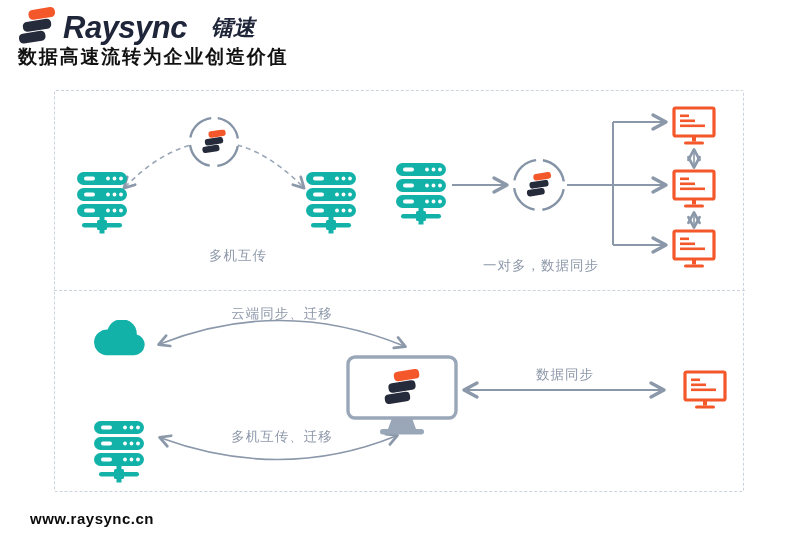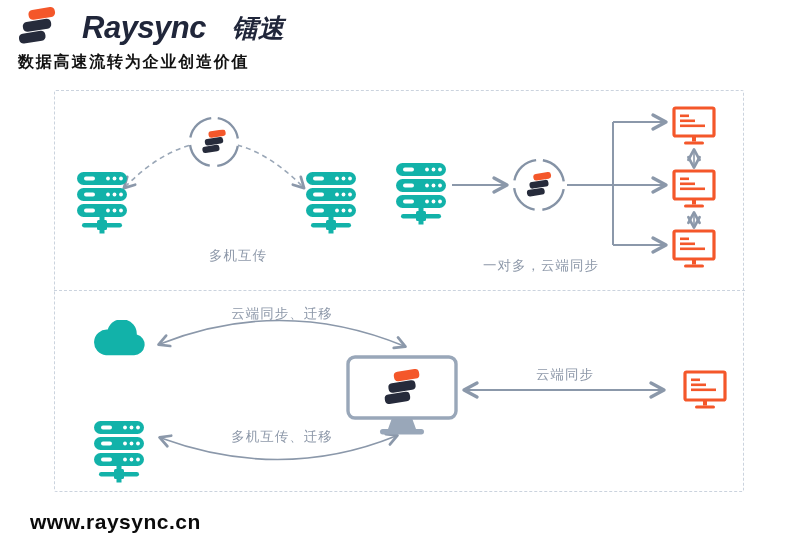--- a/index.html
+++ b/index.html
@@ -1,40 +1,40 @@
 <!DOCTYPE html>
 <html><head>
 <meta charset="utf-8">
 <style>
   html,body{margin:0;padding:0;background:#fff;}
   .page{position:relative;width:800px;height:550px;background:#ffffff;overflow:hidden;
         font-family:"Liberation Sans","DejaVu Sans",sans-serif;}
 
   
-  .brand-row{position:absolute;left:16px;top:7px;display:flex;align-items:center;gap:24px;}
+  .brand-row{position:absolute;left:16px;top:7px;display:flex;align-items:center;gap:5px;}
   .brand-en{font-size:31px;font-weight:800;font-style:italic;color:#20263A;letter-spacing:-0.5px;}
-  .brand-cn{font-size:26px;font-weight:800;font-style:italic;color:#20263A;margin-left:2px;}
-  .tagline{position:absolute;left:18px;top:52px;font-size:16px;font-weight:700;color:#121212;letter-spacing:1.8px;}
+  .brand-cn{font-size:22px;font-weight:800;font-style:italic;color:#20263A;margin-left:19px;}
+  .tagline{position:absolute;left:18px;top:44px;font-size:19px;font-weight:700;color:#121212;letter-spacing:1.8px;}
 
   
   .panel-outer{position:absolute;left:54px;top:90px;width:688px;height:400px;
                border:1.5px dashed #CBD3DE;border-radius:2px;}
   .panel-divider{position:absolute;left:54px;top:290px;width:691px;height:0;
                border-top:1.5px dashed #CBD3DE;}
 
   
   .connectors{position:absolute;left:0;top:0;z-index:1;}
 
   
   .icon{position:absolute;z-index:2;line-height:0;}
 
   
   .label{position:absolute;z-index:3;color:#8D98A9;font-size:13.5px;letter-spacing:1px;text-align:center;}
 
-  .footer-url{position:absolute;left:30px;top:510px;font-size:21px;font-weight:800;color:#0b0b0b;letter-spacing:0.5px;}
+  .footer-url{position:absolute;left:30px;top:510px;font-size:15px;font-weight:800;color:#0b0b0b;letter-spacing:0.5px;}
 </style>
 </head>
 <body>
 
 <div class="page">
 
   <svg width="0" height="0" style="position:absolute" aria-hidden="true">
     <defs>
       <symbol id="rs-mark" viewBox="0 0 44 40">
         <rect x="13" y="1.5" width="28" height="10.5" rx="4.5" fill="#F4572A" transform="rotate(-9 27 6.7)"></rect>
@@ -192,19 +192,19 @@
       <use href="#rs-mark" x="36" y="14" width="40" height="36.4"></use>
     </svg>
   </div>
   <div class="icon" style="left:683px;top:370px">
     <svg width="44" height="42">
         <use href="#rs-monitor"></use>
       </svg>
   </div>
 
   <div class="label" style="left:168px;top:247px;width:140px">多机互传</div>
-  <div class="label" style="left:471px;top:257px;width:140px">一对多，云端同步</div>
+  <div class="label" style="left:471px;top:257px;width:140px">一对多，数据同步</div>
   <div class="label" style="left:207px;top:305px;width:150px">云端同步、迁移</div>
   <div class="label" style="left:207px;top:428px;width:150px">多机互传、迁移</div>
-  <div class="label" style="left:514px;top:366px;width:102px">云端同步</div>
+  <div class="label" style="left:514px;top:366px;width:102px">数据同步</div>
 
   <div class="footer-url">www.raysync.cn</div>
 </div>
 
 </body></html>

